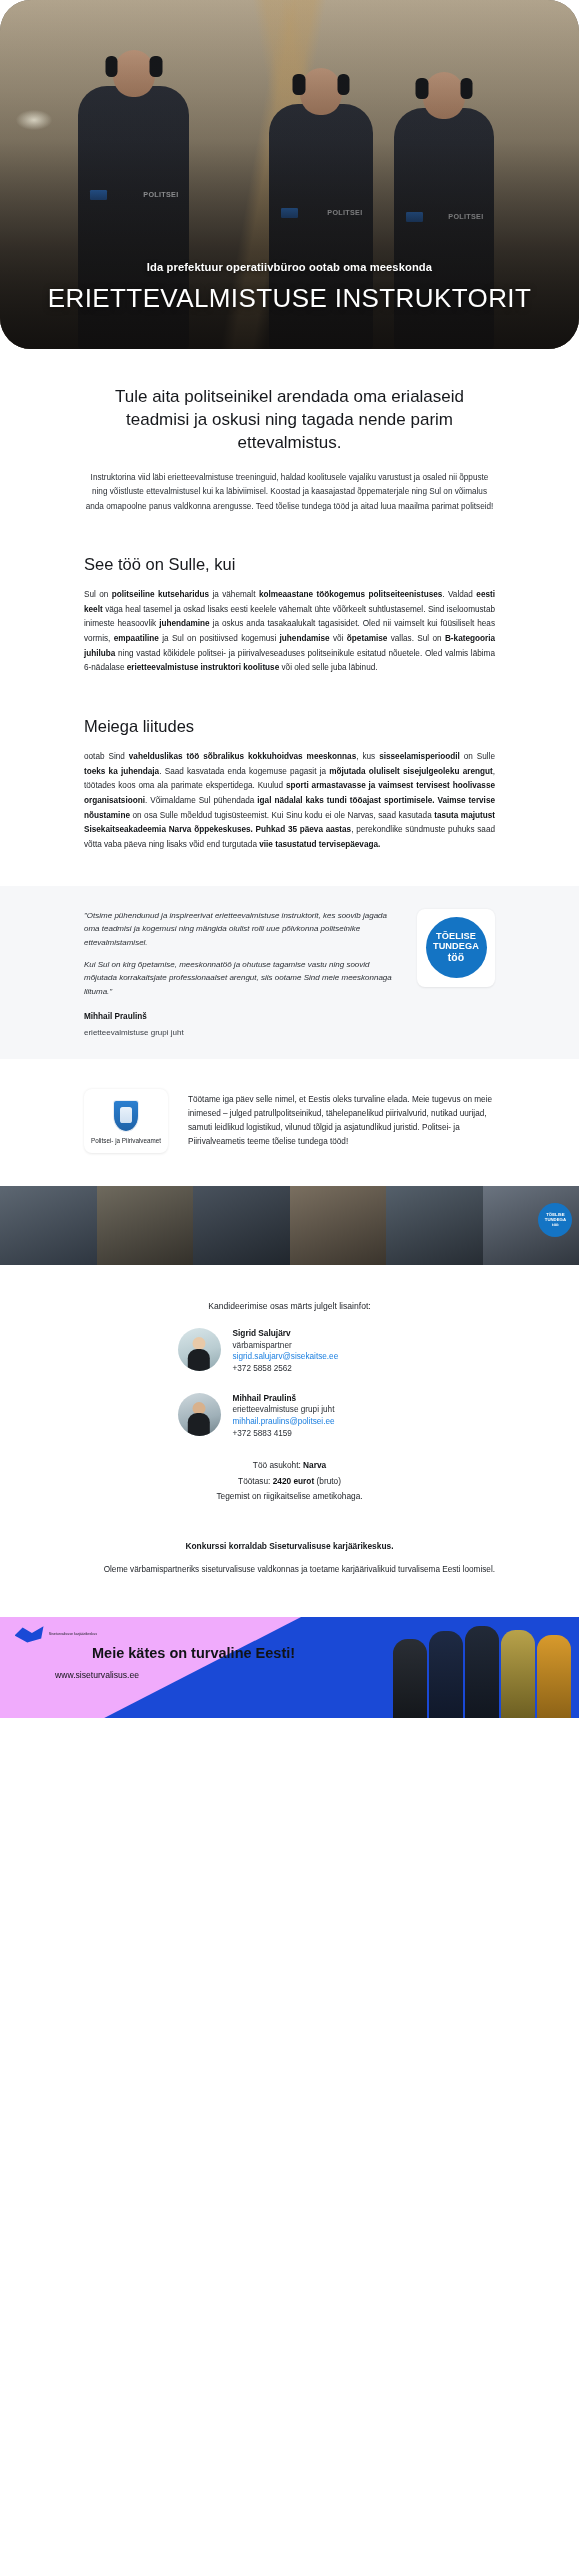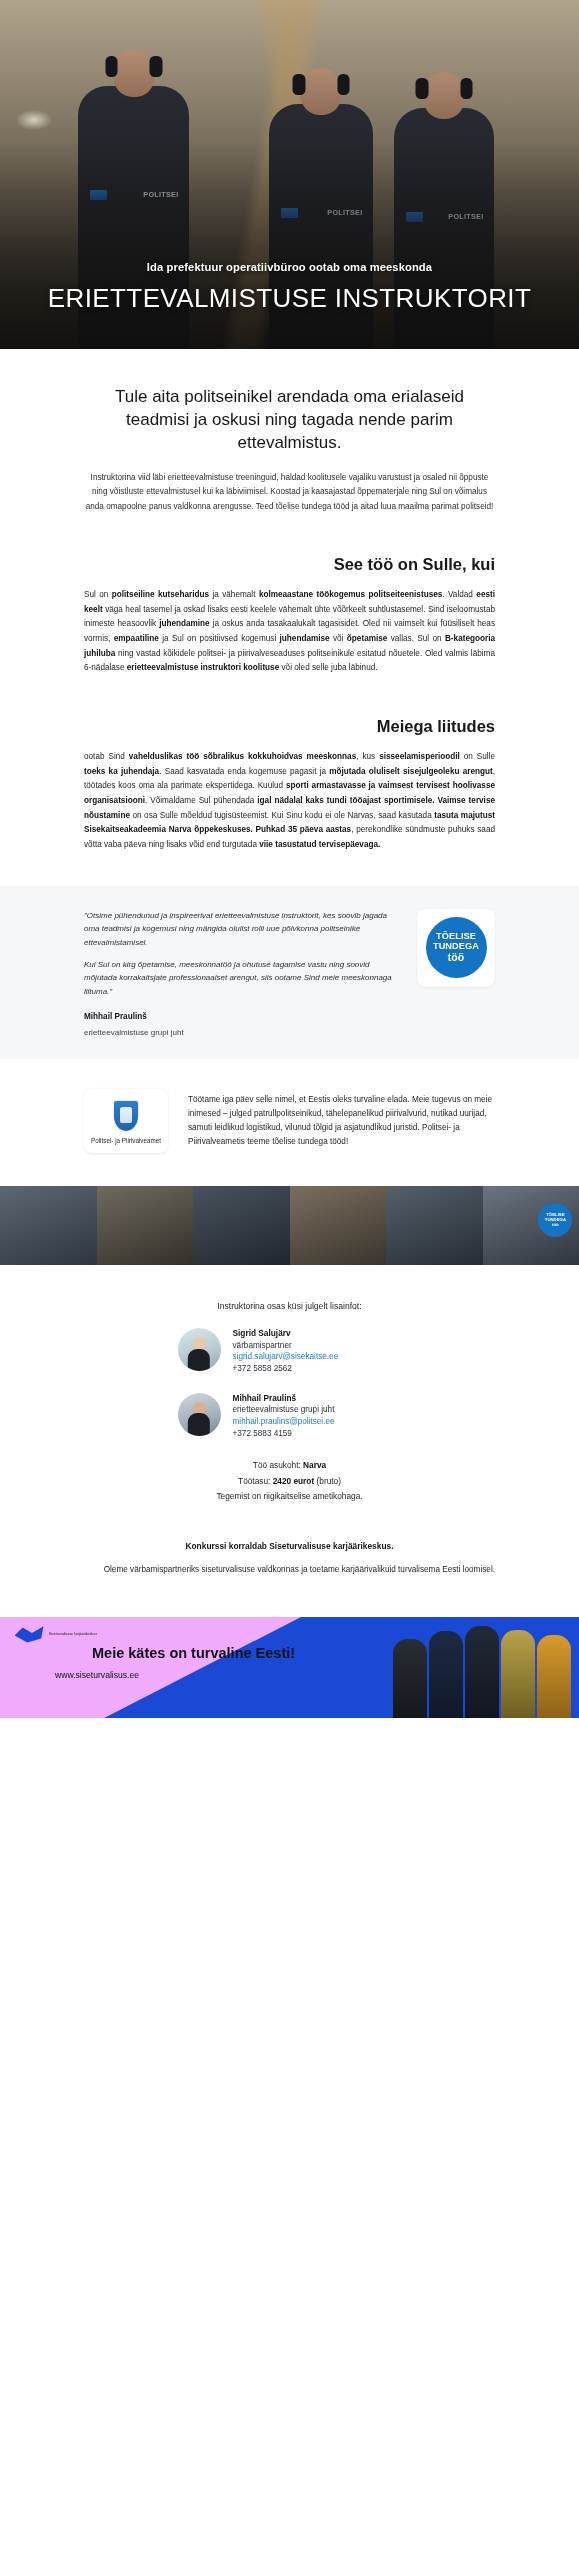--- a/index.html
+++ b/index.html
@@ -13,20 +13,21 @@
     -webkit-font-smoothing: antialiased;
   }
 
   
   .hero {
     position: relative;
     width: 579px;
     height: 349px;
     overflow: hidden;
     background: #6b6155;
+    border-radius: 31px;
   }
   .hero-photo {
     position: absolute;
     inset: 0;
     background:
       
       radial-gradient(ellipse 26px 14.5px at 34px 120px, rgba(255,250,230,.95), rgba(255,250,230,0) 70%),
       radial-gradient(ellipse 22.4px 13px at 961px 112px, rgba(255,250,230,.8), rgba(255,250,230,0) 70%),
       
       linear-gradient(100deg, rgba(150,120,80,0) 44%, rgba(196,164,112,.55) 46%, rgba(196,164,112,.55) 49%, rgba(150,120,80,0) 51%),
@@ -107,23 +108,23 @@
   }
   .lead-body {
     text-align: center;
     font-size: 8.2px;
     line-height: 1.72;
     color: #2b2f35;
     margin: 0 0 5.3px 0;
   }
 
   h2.head {
-    text-align: right;
+    text-align: left;
     font-size: 16.5px;
-    font-weight: 700;
+    font-weight: 400;
     color: #16181c;
     margin: 41px 0 14.5px 0;
   }
   p.body {
     text-align: justify;
     font-size: 8.2px;
     line-height: 1.78;
     color: #23262b;
     margin: 0 0 9.2px 0;
   }
@@ -377,21 +378,21 @@
   <div class="cell s6">
     <div class="mini-badge">
       <span>TÕELISE</span>
       <span>TUNDEGA</span>
       <span>töö</span>
     </div>
   </div>
 </section>
 
 <div class="wrap">
-  <div class="contact-head">Instruktorina osas küsi julgelt lisainfot:</div>
+  <div class="contact-head">Kandideerimise osas märts julgelt lisainfot:</div>
 
   <div class="contact-item">
     <div class="avatar"></div>
     <div>
       <div class="c-name">Sigrid Salujärv</div>
       <div class="c-role">värbamispartner</div>
       <a class="c-mail" href="#">sigrid.salujarv@sisekaitse.ee</a>
       <div class="c-tel">+372 5858 2562</div>
     </div>
   </div>

